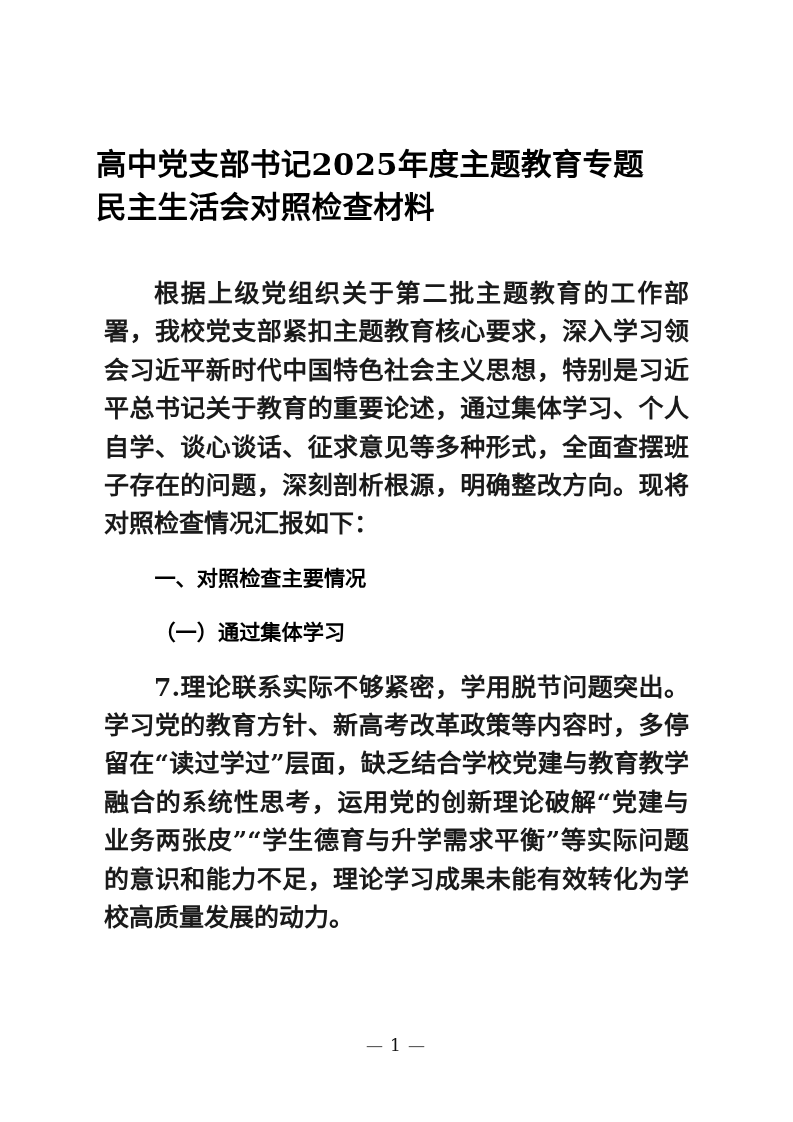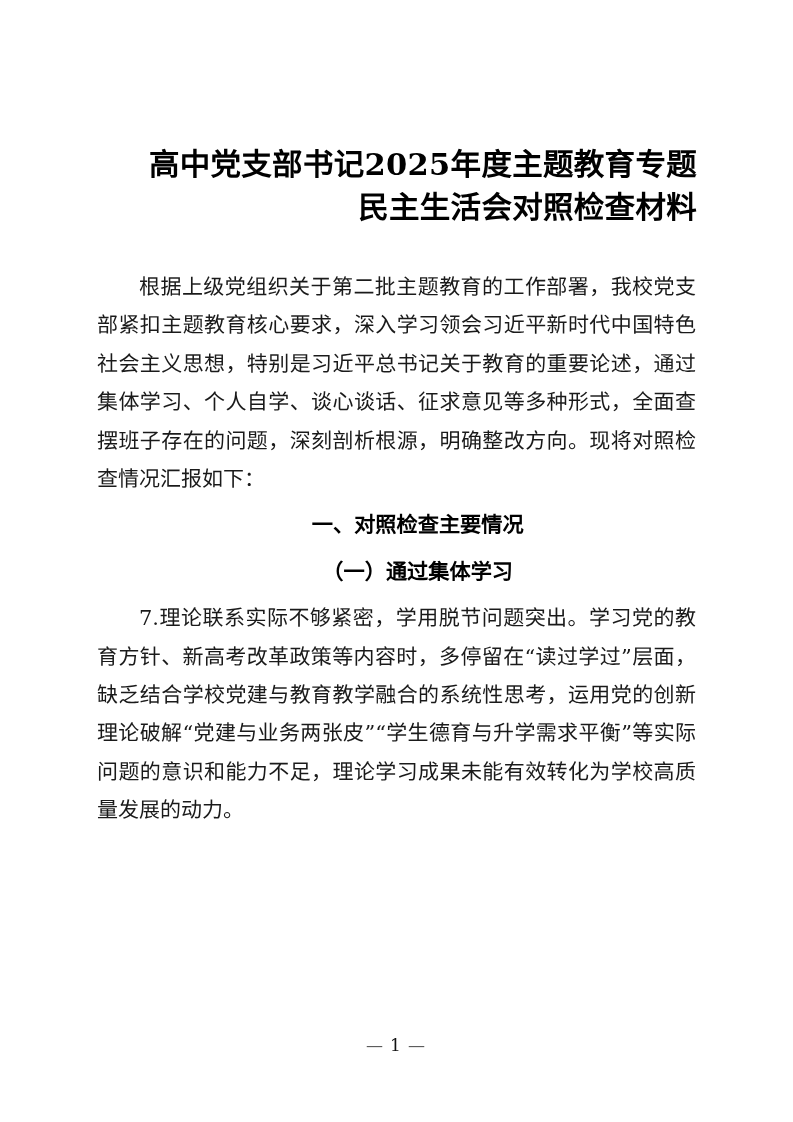--- a/index.html
+++ b/index.html
@@ -23,59 +23,60 @@
     position: absolute;
     left: 96px;
     top: 0;
     width: 601px;
   }
 
   
   .doc-title {
     margin: 0;
     padding-top: 143px;
-    text-align: right;
+    text-align: left;
     font-family: "DejaVu Serif", "Liberation Serif", serif;
     font-weight: bold;
     font-size: 30.5px;
     line-height: 43px;
     letter-spacing: 0.3px;
     color: #000000;
     word-break: break-all;
   }
 
   
   .title-gap {
     height: 38px;
   }
 
   
   .para {
-    margin: 1px;
+    margin: 8px;
     font-family: "DejaVu Serif", "Liberation Serif", serif;
-    font-size: 21px;
+    font-size: 25px;
     line-height: 38.4px;
     color: #1a1a1a;
     text-align: justify;
     text-justify: inter-ideograph;
     text-indent: 2em;
     word-break: break-all;
+    font-weight: bold;
     -webkit-font-smoothing: antialiased;
   }
 
   
   .heading {
-    margin: 8px;
+    margin: 16px;
     font-family: "DejaVu Serif", "Liberation Serif", serif;
     font-size: 21.2px;
     line-height: 38.4px;
     font-weight: bold;
     color: #000000;
     text-indent: 2em;
-    text-align: center;
+    text-align: left;
     word-break: break-all;
   }
 
   
   .footer {
     position: absolute;
     left: 0;
     top: 1034px;
     width: 793px;
     text-align: center;

